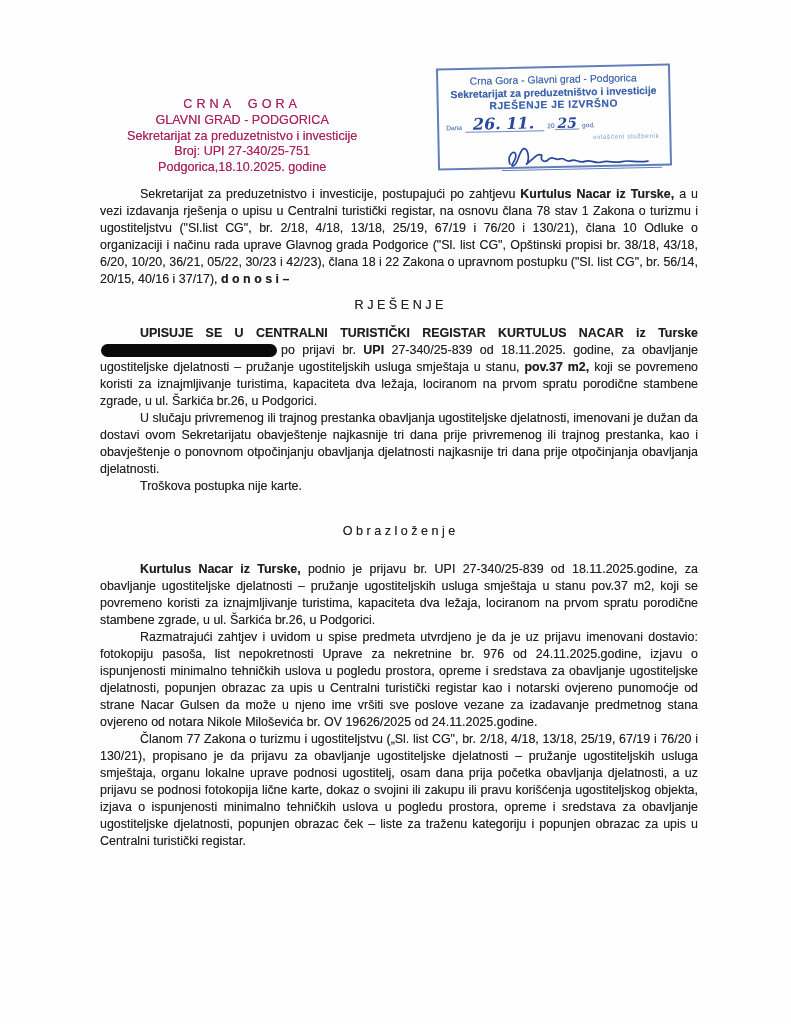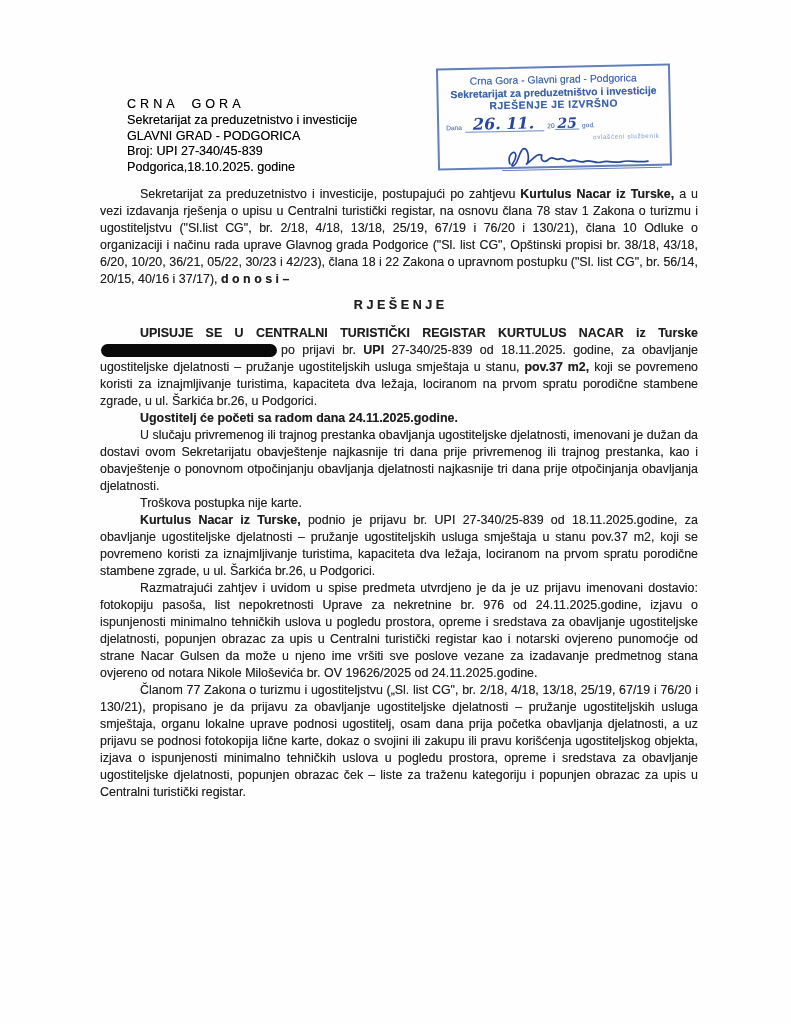--- a/index.html
+++ b/index.html
@@ -3,22 +3,23 @@
 <meta charset="utf-8">
 <style>
   html,body { margin:0; padding:0; background:#ffffff; }
   .page {
     position:relative; width:791px; height:1024px; background:#fefefe;
     font-family:"Liberation Sans", sans-serif; overflow:hidden;
   }
   
   .letterhead {
     position:absolute; left:127px; top:97px;
-    color:#000000; font-size:12.6px; line-height:15.8px; white-space:nowrap;
+    color:#be185d; font-size:12.6px; line-height:15.8px; white-space:nowrap;
     text-shadow:0 0 .35px rgba(25,25,25,.55);
+    text-align:center;
   }
   .lh-country { letter-spacing:4px; word-spacing:6px; }
   
   .stamp {
     position:absolute; left:437px; top:66px; width:234px; height:102px;
     box-sizing:border-box; border:2px solid rgba(59,95,170,.8);
     transform:rotate(-1.2deg);
     color:#3d62ae; text-align:center; padding-top:6px;
     font-size:10.4px; line-height:12.6px;
     text-shadow:0 0 .4px rgba(61,98,174,.55);
@@ -44,39 +45,39 @@
   .signature-svg { display:block; border-bottom:1.4px solid rgba(61,98,174,.8); margin-left:4px; }
   
   .doc-body {
     position:absolute; left:100px; top:186px; width:598px;
     color:#1f1f1f; font-size:12.45px; line-height:17px; text-align:justify;
     text-shadow:0 0 .35px rgba(25,25,25,.5);
   }
   .para { margin:0; text-indent:40px; }
   .b { font-weight:bold; }
   .heading {
-    font-weight:bold; text-align:center; text-indent:0;
+    font-weight:normal; text-align:center; text-indent:0;
     font-size:12.6px; margin:9px 0 11px;
   }
   .heading.obraz { margin:28px 0 21px; }
   .redaction {
     display:inline-block; height:13px; background:#0a0a0a;
     border-radius:7px; vertical-align:text-bottom; margin:0 4px 0 1px;
   }
 </style>
 </head>
 <body>
 
 <div class="page">
 
   <div class="letterhead">
     <div class="lh-country">CRNA GORA</div>
+    <div>GLAVNI GRAD - PODGORICA</div>
     <div>Sekretarijat za preduzetnistvo i investicije</div>
-    <div>GLAVNI GRAD - PODGORICA</div>
-    <div>Broj: UPI 27-340/45-839</div>
+    <div>Broj: UPI 27-340/25-751</div>
     <div>Podgorica,18.10.2025. godine</div>
   </div>
 
   <div class="stamp">
     <div>Crna Gora - Glavni grad - Podgorica</div>
     <div class="b2">Sekretarijat za preduzetništvo i investicije</div>
     <div class="b3">RJEŠENJE JE IZVRŠNO</div>
     <div class="stamp-date-row">
       <span class="stamp-tiny">Dana</span>
       <span class="hand hand-date">26. 11.</span>
@@ -89,21 +90,21 @@
       <svg class="signature-svg" width="160" height="27" viewBox="0 0 160 27">
         <path d="M8,21 C5,12 13,6 14,12 C15,18 7,23 11,23 C16,23 17,8 22,6 C27,5 28,19 24,22 C32,16 36,10 40,13 C38,19 43,21 47,17 C51,13 53,19 58,17 C62,15 64,21 69,19 C74,17 77,22 83,20 C89,18 93,23 100,21 C107,19 112,23 120,21 C128,19 135,23 146,21" stroke="#27479b" stroke-width="1.7" fill="none" stroke-linecap="round"></path>
       </svg>
     </div>
   </div>
 
   <div class="doc-body">
     <p class="para"><span>Sekretarijat za preduzetnistvo i investicije, postupajući po zahtjevu </span><span class="b">Kurtulus Nacar iz Turske,</span><span> a u vezi izdavanja rješenja o upisu u Centralni turistički registar, na osnovu člana 78 stav 1 Zakona o turizmu i ugostiteljstvu ("Sl.list CG", br. 2/18, 4/18, 13/18, 25/19, 67/19 i 76/20 i 130/21), člana 10 Odluke o organizaciji i načinu rada uprave Glavnog grada Podgorice ("Sl. list CG", Opštinski propisi br. 38/18, 43/18, 6/20, 10/20, 36/21, 05/22, 30/23 i 42/23), člana 18 i 22 Zakona o upravnom postupku ("Sl. list CG", br. 56/14, 20/15, 40/16 i 37/17), </span><span class="b">d o n o s i –</span></p>
     <h2 class="heading">R J E Š E N J E</h2>
     <p class="para"><span class="b">UPISUJE SE  U CENTRALNI TURISTIČKI REGISTAR KURTULUS NACAR  iz Turske</span><span class="redaction" style="width: 176px;"></span><span>po prijavi br. </span><span class="b">UPI</span><span> 27-340/25-839 od 18.11.2025. godine, za obavljanje ugostiteljske djelatnosti – pružanje ugostiteljskih usluga smještaja u stanu, </span><span class="b">pov.37 m2,</span><span> koji se povremeno koristi za iznajmljivanje turistima, kapaciteta dva ležaja, lociranom na prvom spratu porodične stambene zgrade, u ul. Šarkića br.26, u Podgorici.</span></p>
-    <p class="para"><span class="b">Ugostitelj će početi sa radom dana 24.11.2025.godine.</span></p>
     <p class="para"><span>U slučaju privremenog ili trajnog prestanka obavljanja ugostiteljske djelatnosti, imenovani je dužan da dostavi ovom Sekretarijatu obavještenje najkasnije tri dana prije privremenog ili trajnog prestanka, kao i obavještenje o ponovnom otpočinjanju obavljanja djelatnosti najkasnije tri dana prije otpočinjanja obavljanja djelatnosti.</span></p>
     <p class="para"><span>Troškova postupka nije karte.</span></p>
+    <h2 class="heading obraz">O b r a z l o ž e n j e</h2>
     <p class="para"><span class="b">Kurtulus Nacar iz Turske,</span><span> podnio je prijavu br. UPI 27-340/25-839 od 18.11.2025.godine, za obavljanje ugostiteljske djelatnosti – pružanje ugostiteljskih usluga smještaja u stanu pov.37 m2, koji se povremeno koristi za iznajmljivanje turistima, kapaciteta dva ležaja, lociranom na prvom spratu porodične stambene zgrade, u ul. Šarkića br.26, u Podgorici.</span></p>
     <p class="para"><span>Razmatrajući zahtjev i uvidom u spise predmeta utvrdjeno je da je uz prijavu imenovani dostavio: fotokopiju pasoša, list nepokretnosti Uprave za nekretnine br. 976 od 24.11.2025.godine, izjavu o ispunjenosti minimalno tehničkih uslova u pogledu prostora, opreme i sredstava za obavljanje ugostiteljske djelatnosti, popunjen obrazac za upis u Centralni turistički registar kao i notarski ovjereno punomoćje od strane Nacar Gulsen da može u njeno ime vršiti sve poslove vezane za izadavanje predmetnog stana ovjereno od notara Nikole Miloševića br. OV 19626/2025 od 24.11.2025.godine.</span></p>
     <p class="para"><span>Članom 77 Zakona o turizmu i ugostiteljstvu („Sl. list CG", br. 2/18, 4/18, 13/18, 25/19, 67/19 i 76/20 i 130/21), propisano je da prijavu za obavljanje ugostiteljske djelatnosti – pružanje ugostiteljskih usluga smještaja, organu lokalne uprave podnosi ugostitelj, osam dana prija početka obavljanja djelatnosti, a uz prijavu se podnosi fotokopija lične karte, dokaz o svojini ili zakupu ili pravu korišćenja ugostiteljskog objekta, izjava o ispunjenosti minimalno tehničkih uslova u pogledu prostora, opreme i sredstava za obavljanje ugostiteljske djelatnosti, popunjen obrazac ček – liste za traženu kategoriju i popunjen obrazac za upis u Centralni turistički registar.</span></p>
   </div>
 
 </div>
 
 </body></html>

